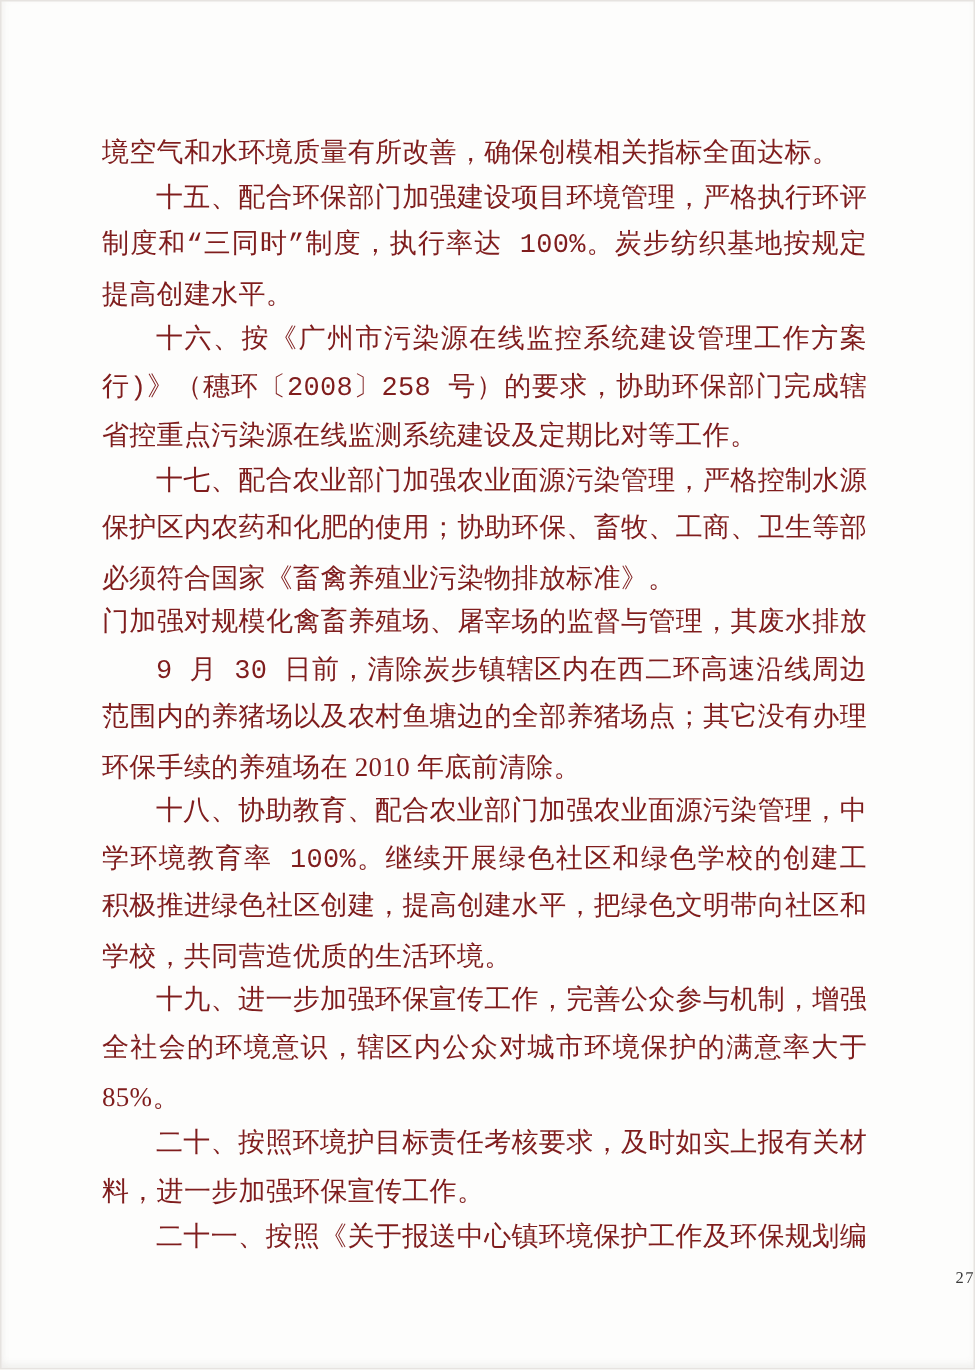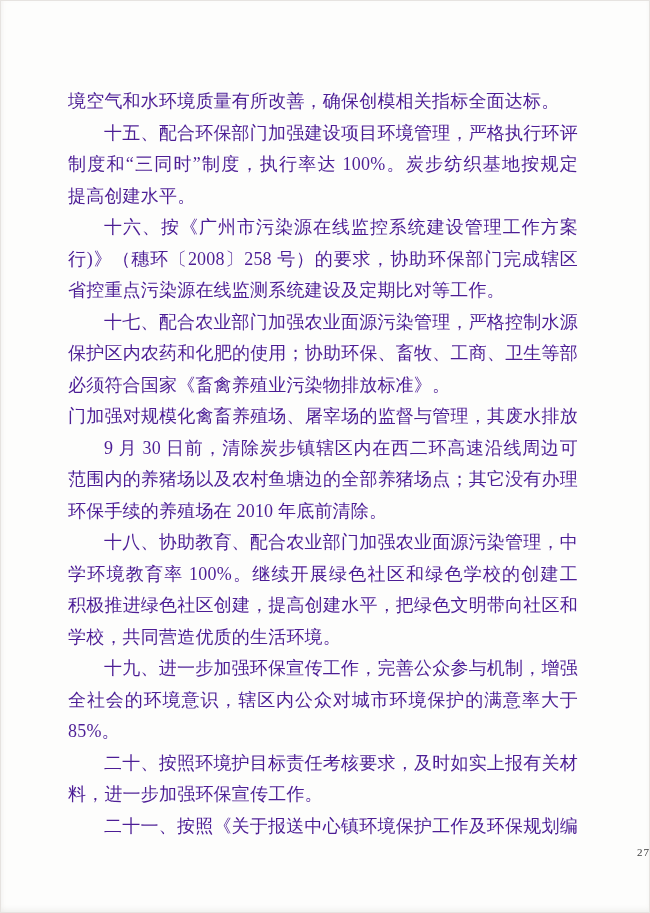--- a/index.html
+++ b/index.html
@@ -16,31 +16,32 @@
     overflow: hidden;
     font-family: "Liberation Serif", "DejaVu Serif", serif;
   }
   .doc-body {
     position: absolute;
     left: 68px;
     top: 86px;
     width: 510px;
     font-size: 18px;
     line-height: 31.5px;
-    color: #4c1d95;
+    color: #7f1d1d;
     letter-spacing: 0.2px;
   }
   .line {
     height: 31.5px;
     overflow: hidden;
     text-align: left;
   }
   .line.fill {
     text-align: justify;
     text-align-last: justify;
+    font-family: Liberation Mono, monospace;
   }
   .line.indent {
     text-indent: 36px;
   }
   .page-number {
     position: absolute;
     top: 846px;
     left: 0;
     width: 100%;
     text-align: right;

